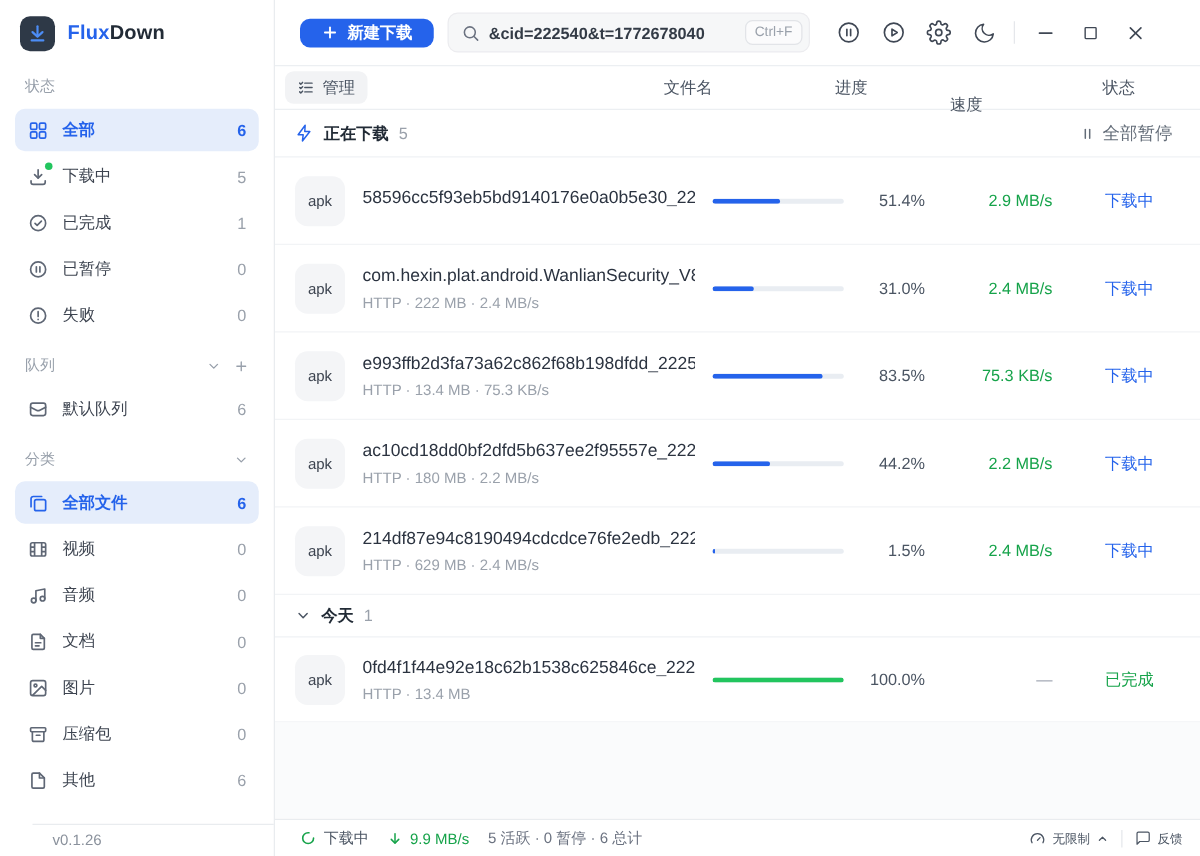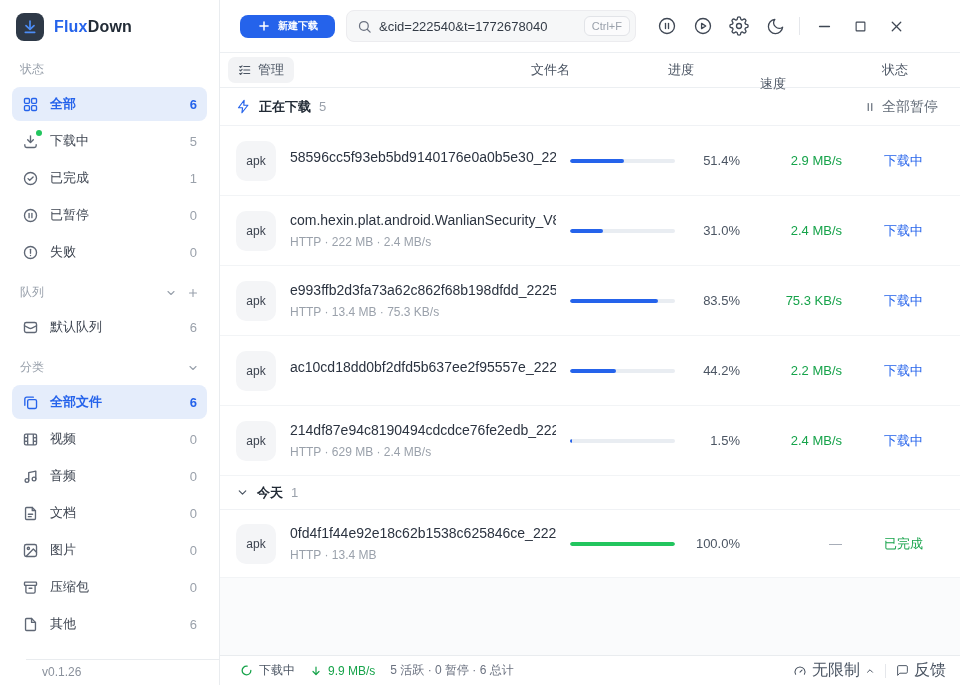--- a/index.html
+++ b/index.html
@@ -25,23 +25,23 @@
   .side-item.selected { background:#e5edfb; color:#2563eb; font-weight:bold; }
   .side-item.selected .icon { color:#2563eb; }
   .side-item.selected .count { color:#2563eb; font-weight:bold; }
   .dot { position:absolute; top:-3px; right:-3px; width:6px; height:6px; border-radius:50%; background:#22c55e; }
   .side-footer { border-top:1px solid #e9ecef; padding:5px 16px 6px; font-size:12px; color:#8a919c; flex:none;margin-left:26px; }
 
   
   .main { flex:1; display:flex; flex-direction:column; min-width:0; }
 
   .topbar { height:52px; flex:none; display:flex; align-items:center; padding:0 12px 0 20px; gap:11px; }
-  .btn-new { height:23px; background:#2563eb; color:#fff; border:none; border-radius:8px; font-size:10px; font-weight:bold; display:flex; align-items:center; gap:7px; padding:0 17px; cursor:pointer; font-family:inherit; }
+  .btn-new { height:23px; background:#2563eb; color:#fff; border:none; border-radius:8px; font-size:13px; font-weight:bold; display:flex; align-items:center; gap:7px; padding:0 17px; cursor:pointer; font-family:inherit; }
   .searchbox { width:290px; height:32px; background:#f6f7f8; border:1px solid #ececef; border-radius:8px; display:flex; align-items:center; gap:7px; padding:0 5px 0 10px; color:#6b7280; }
-  .searchbox input { border:none; background:transparent; outline:none; flex:1; font-size:13px; color:#333b46; font-family:inherit; min-width:0; }
+  .searchbox input { border:none; background:transparent; outline:none; flex:1; font-size:13px; color:#333b46; font-family:inherit; min-width:0;font-weight:bold; }
   .kbd { border:1px solid #e2e4e8; background:#fbfbfc; border-radius:6px; font-size:11px; color:#9aa1ab; padding:3px 7px; flex:none; }
   .top-icons { display:flex; align-items:center; margin-left:2px; }
   .icon-btn { width:36px; height:32px; display:flex; align-items:center; justify-content:center; color:#3f4754; background:none; border:none; cursor:pointer; }
   .win-divider { width:1px; height:18px; background:#e5e7eb; margin:0 6px; }
 
   .table-head { height:36px; flex:none; display:flex; align-items:center; border-top:1px solid #eceff2; border-bottom:1px solid #eceff2; padding:0 20px 0 8px; font-size:13px; color:#4b5563; }
   .manage-btn { display:flex; align-items:center; gap:6px; background:#f2f3f5; border:none; border-radius:7px; height:26px; padding:0 10px; font-size:13px; color:#4b5563; cursor:pointer; font-family:inherit; }
   .th-name { margin-left:11px; flex:1;text-align:right; }
   .th-progress { width:170px; text-align:right; padding-right:46px; }
   .th-speed { width:100px; margin-left:16px; text-align:left; padding-left:4px;margin-top:28px; }
@@ -71,21 +71,21 @@
   .row.done-row .cell-speed { color:#9ca3af; }
   .cell-status { width:70px; flex:none; margin-left:14px; padding-left:14px; font-size:13px; color:#2563eb; }
   .row.done-row .cell-status { color:#16a34a; }
   .filler { flex:1; background:#fafbfc; }
 
   .statusbar { height:30px; flex:none; border-top:1px solid #e9ecef; display:flex; align-items:center; padding:0 14px 0 20px; font-size:12px; color:#4b5563; gap:15px; background:#fff; }
   .sb-item { display:flex; align-items:center; gap:6px; }
   .sb-speed { color:#16a34a; }
   .sb-summary { color:#6b7280; }
   .sb-right { margin-left:auto; display:flex; align-items:center; gap:10px; }
-  .sb-btn { display:flex; align-items:center; gap:5px; color:#4b5563; background:none; border:none; font-size:16px; cursor:pointer; font-family:inherit; }
+  .sb-btn { display:flex; align-items:center; gap:5px; color:#4b5563; background:none; border:none; font-size:10px; cursor:pointer; font-family:inherit; }
   .sb-div { width:1px; height:14px; background:#e5e7eb; }
   .green { color:#16a34a; }
 </style>
 </head>
 <body>
 
 <div class="window">
 
   <aside class="sidebar">
     <div class="logo-row">
@@ -436,20 +436,21 @@
           <div class="pct">83.5%</div>
         </div>
         <div class="cell-speed">75.3 KB/s</div>
         <div class="cell-status">下载中</div>
       </div>
 
       <div class="row">
         <div class="badge">apk</div>
         <div class="finfo">
           <div class="fname">ac10cd18dd0bf2dfd5b637ee2f95557e_22254...</div>
+          <div class="fmeta">HTTP · 180 MB · 2.2 MB/s</div>
         </div>
         <div class="cell-prog">
           <div class="bar">
               <div class="fill" style="width: 44.2%;"></div>
             </div>
           <div class="pct">44.2%</div>
         </div>
         <div class="cell-speed">2.2 MB/s</div>
         <div class="cell-status">下载中</div>
       </div>

